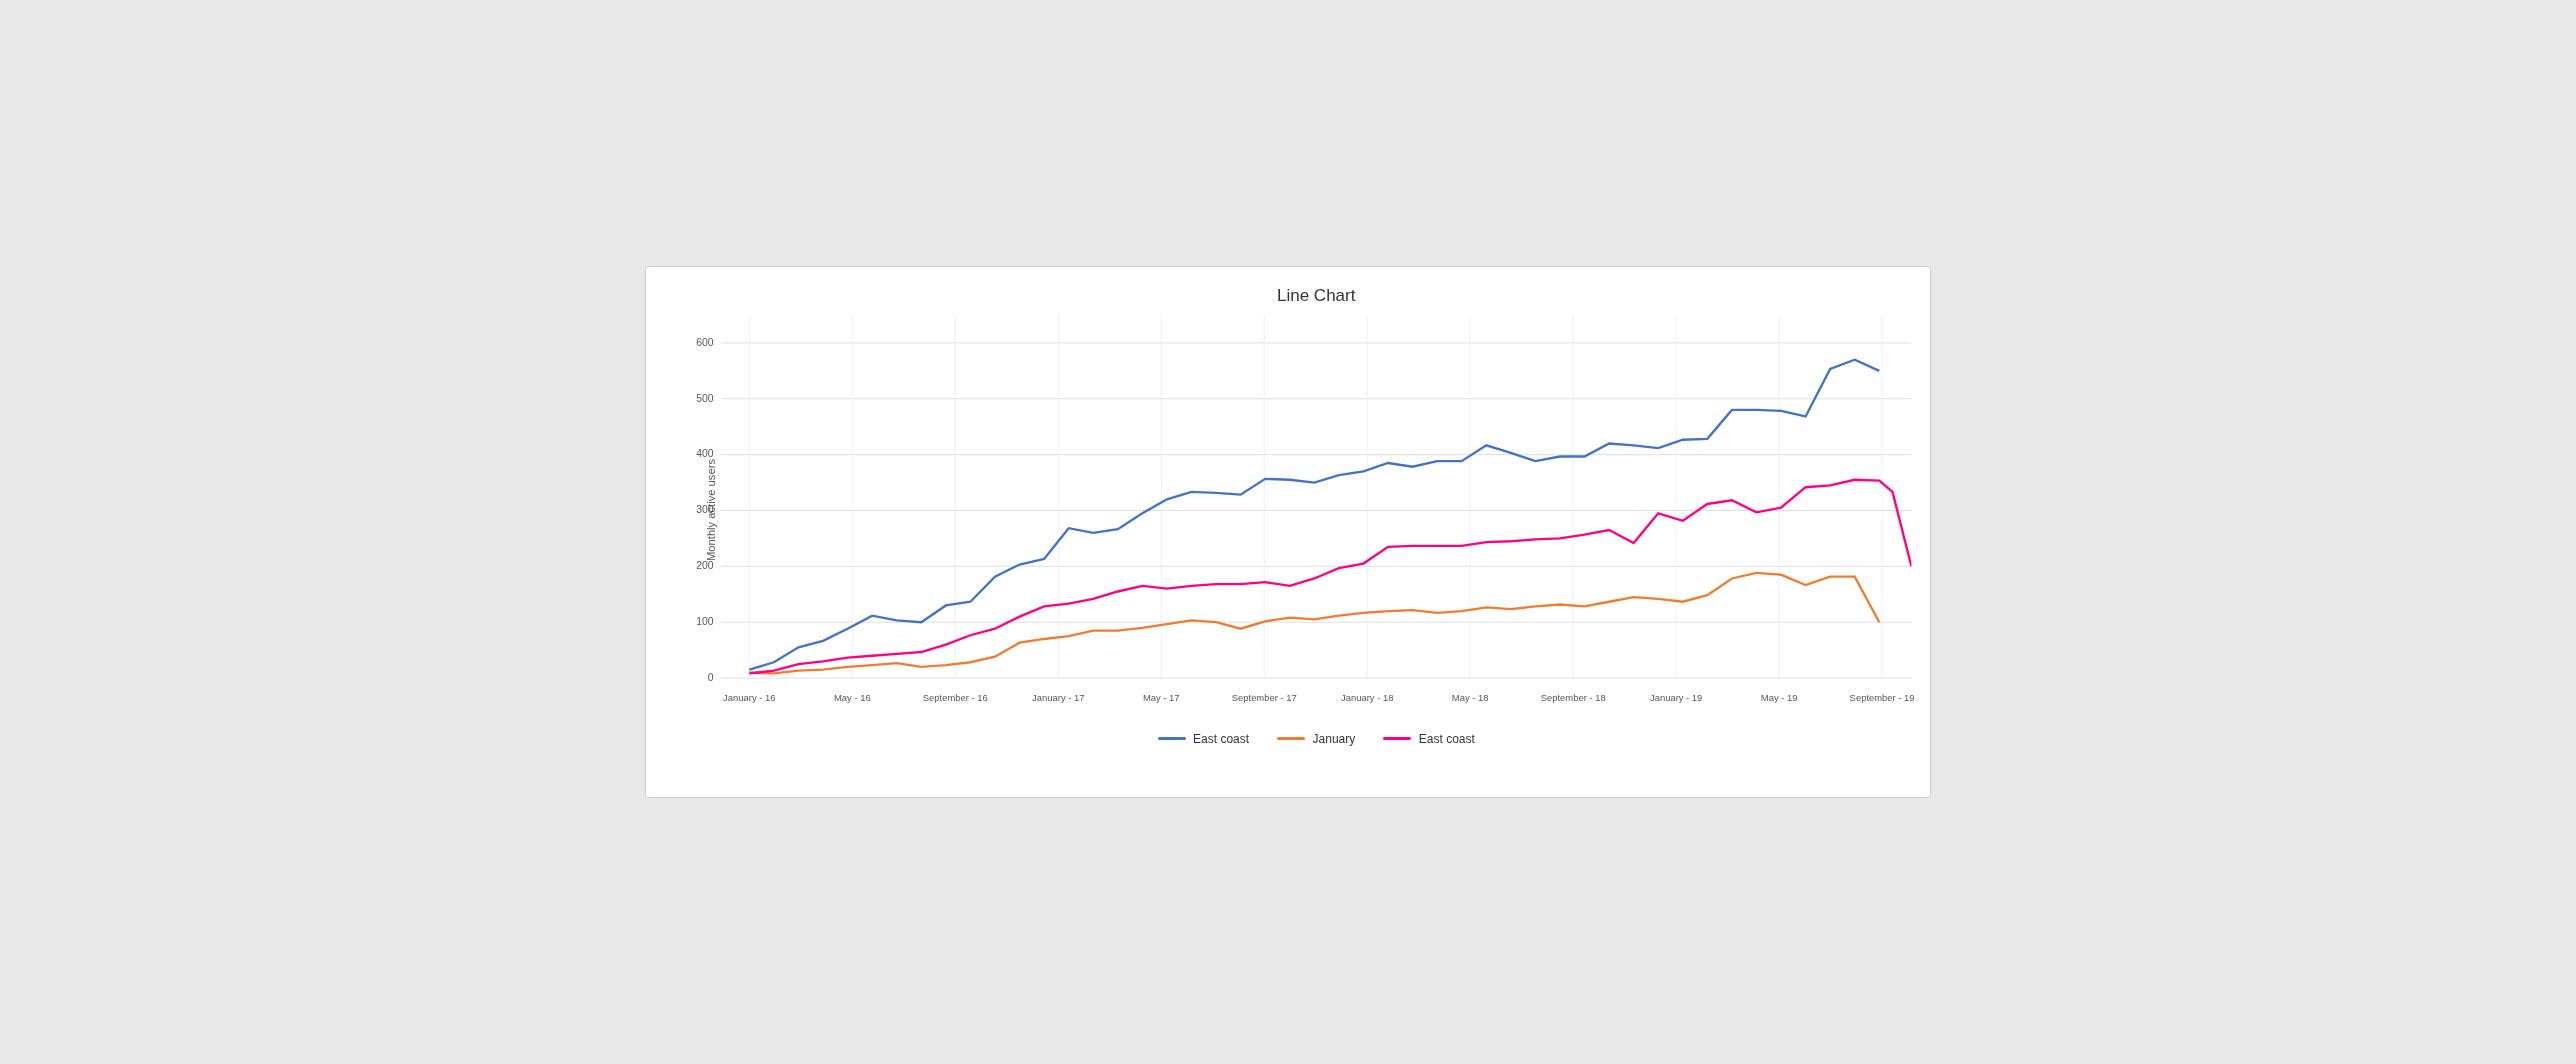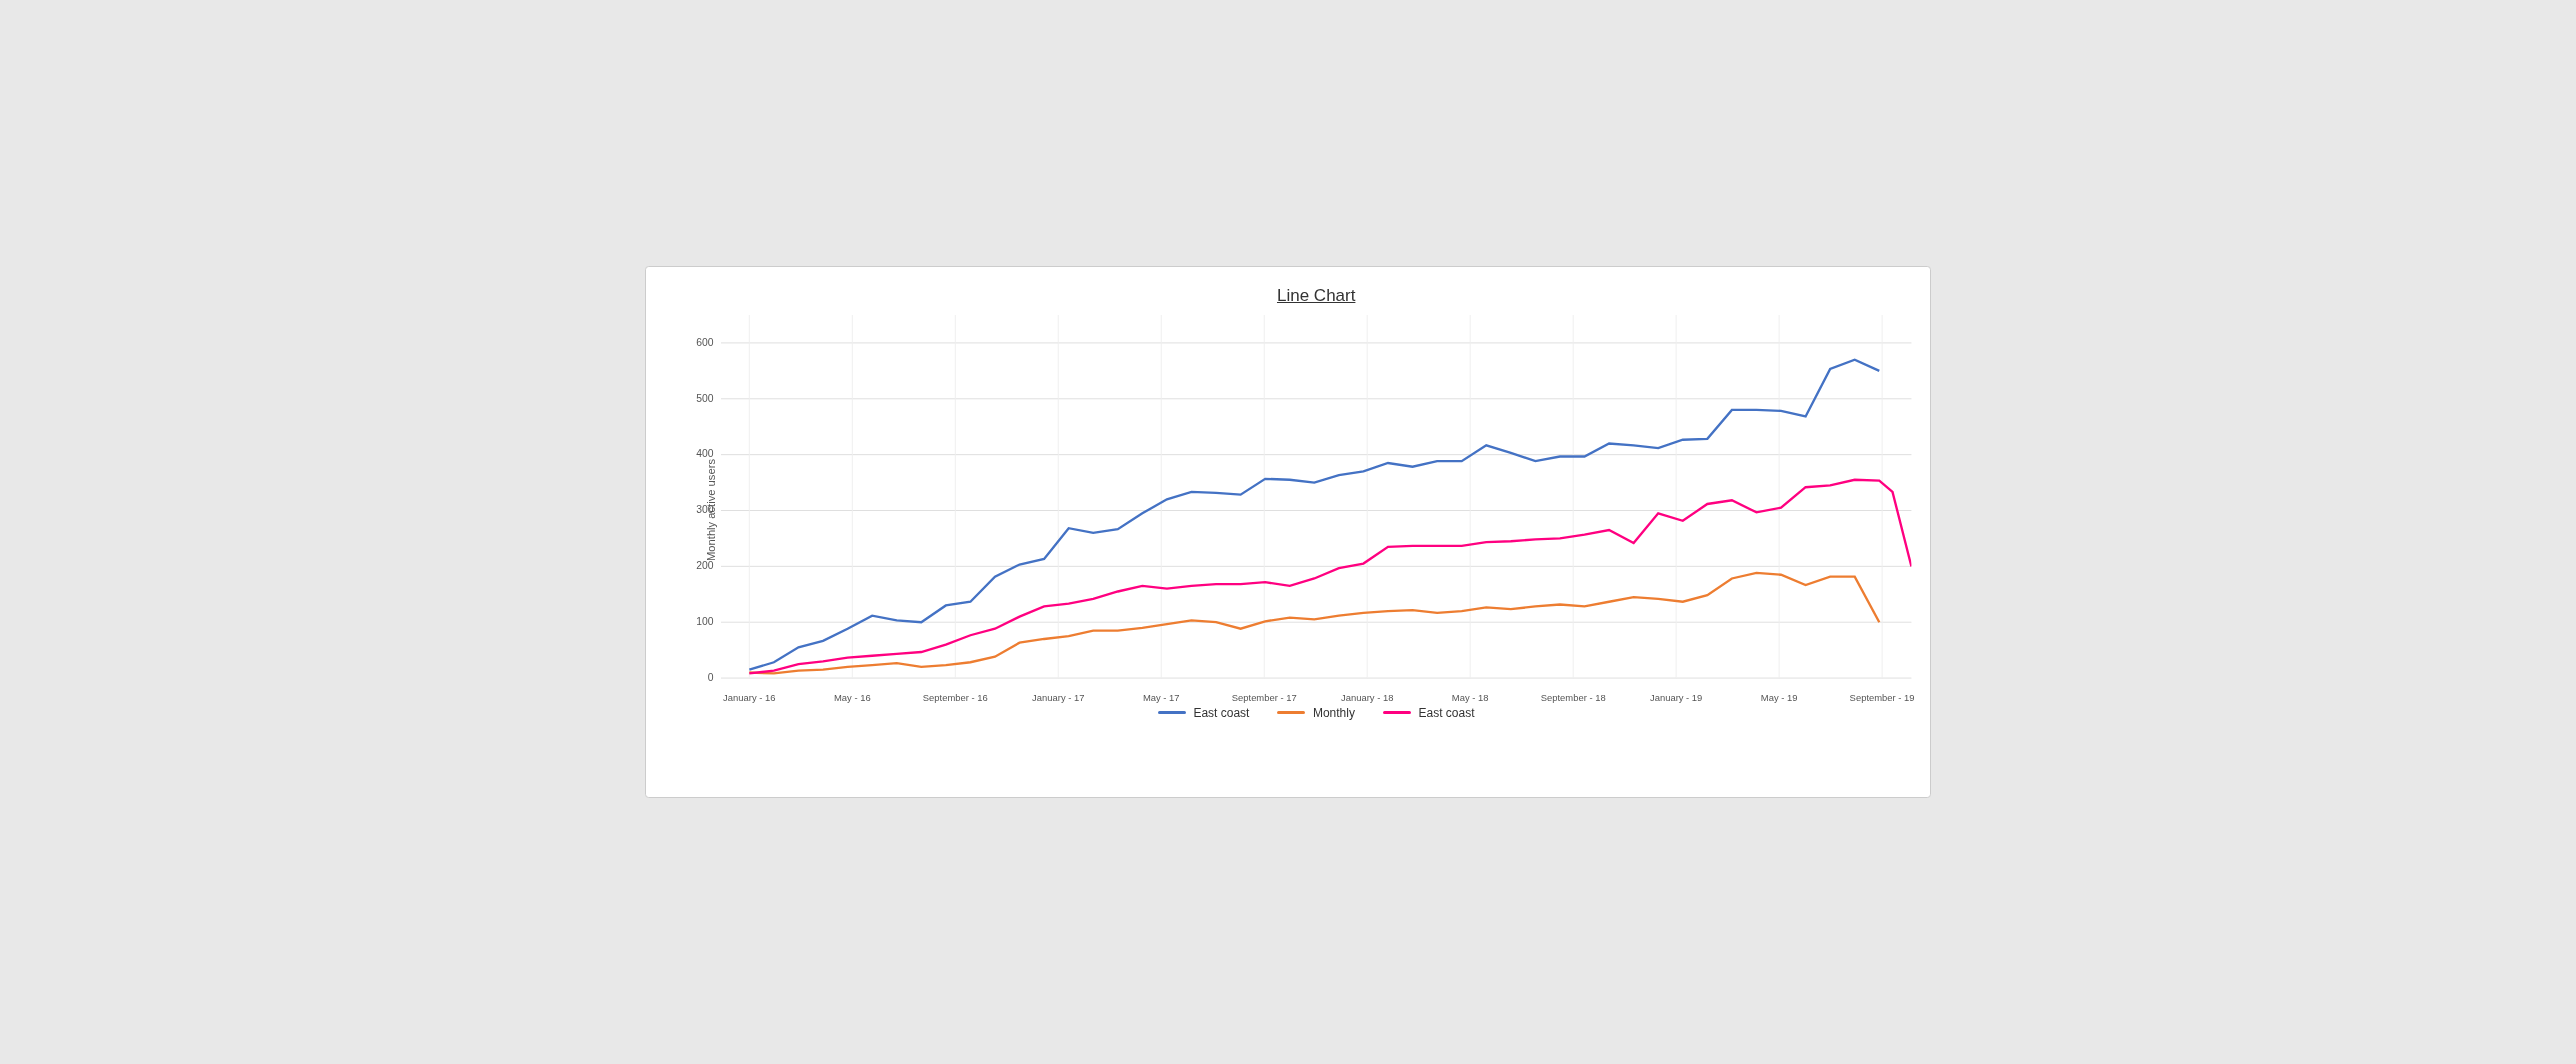--- a/index.html
+++ b/index.html
@@ -19,21 +19,20 @@
       height: 532px;
       position: relative;
       padding: 18.6px 18.6px 75px 75px;
     }
     .chart-title {
       text-align: center;
       font-size: 17px;
       font-weight: normal;
       color: #333;
       margin-bottom: 9.3px;
-      text-decoration: underline;
     }
     .chart-area {
       position: relative;
       width: 100%;
       height: 391px;
     }
     .y-axis-label {
       position: absolute;
       left: -61px;
       top: 50%;
@@ -45,21 +44,21 @@
     svg.chart-svg {
       width: 100%;
       height: 100%;
       overflow: visible;
     }
     .legend {
       display: flex;
       justify-content: center;
       align-items: center;
       gap: 28px;
-      margin-top: 0;
+      margin-top: 26px;
       font-size: 12px;
       color: #333;
     }
     .legend-item {
       display: flex;
       align-items: center;
       gap: 7.5px;
     }
     .legend-line {
       width: 28px;
@@ -157,21 +156,21 @@
     </svg>
   </div>
 
   <div class="legend">
     <div class="legend-item">
       <div class="legend-line" style="background-color:#4472C4;"></div>
       <span>East coast</span>
     </div>
     <div class="legend-item">
       <div class="legend-line" style="background-color:#ED7D31;"></div>
-      <span>Monthly</span>
+      <span>January</span>
     </div>
     <div class="legend-item">
       <div class="legend-line" style="background-color:#FF0080;"></div>
       <span>East coast</span>
     </div>
   </div>
 </div>
 
 
 </body></html>

